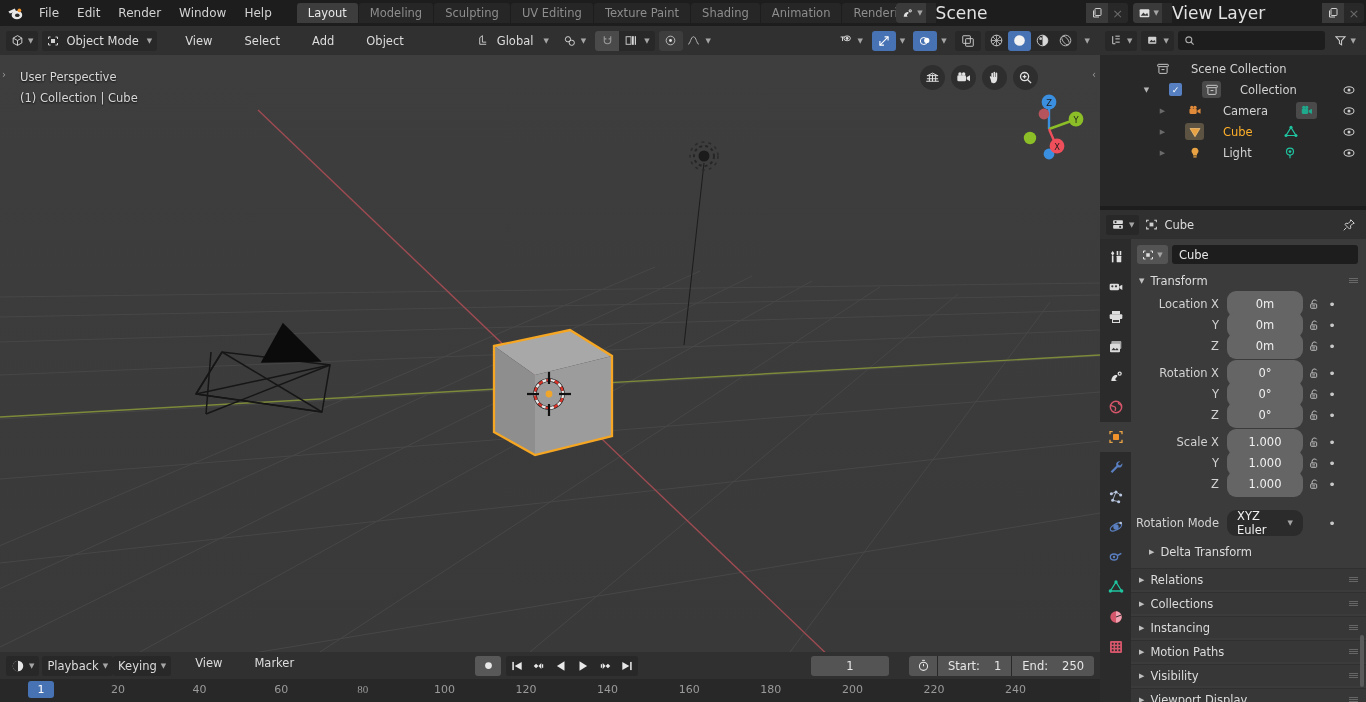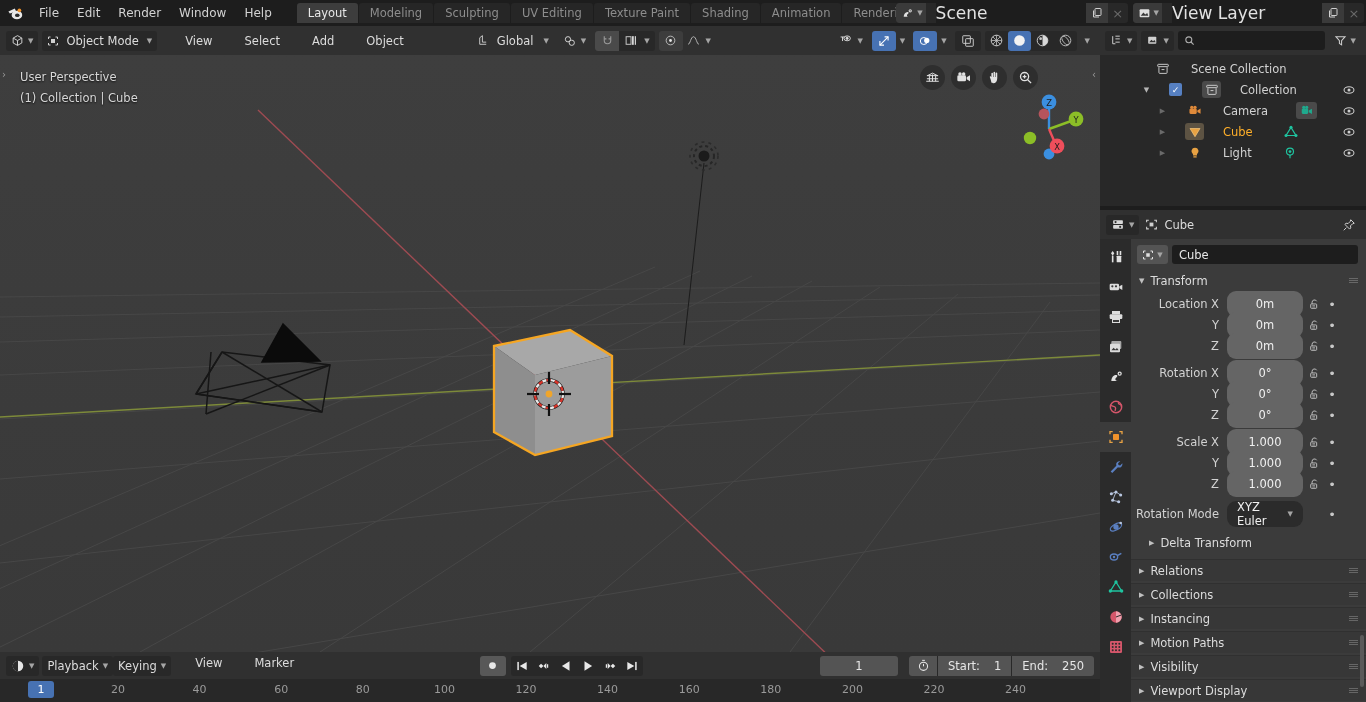--- a/index.html
+++ b/index.html
@@ -605,21 +605,21 @@
         <div class="pb-btn">
           <svg width="14" height="14" viewBox="0 0 24 24">
             <rect x="17.4" y="5" width="2.6" height="14" fill="#e8e8e8"></rect>
             <path d="M4 5l12 7L4 19z" fill="#e8e8e8"></path>
           </svg>
         </div>
       </div>
     <div style="flex:1"></div>
 
     <div class="num-field" style="width:78px">1</div>
-    <div class="se-grp" style="margin-left:8px">
+    <div class="se-grp" style="margin-left:17px">
       <div style="width:28px;height:20px;display:flex;align-items:center;justify-content:center;background:#545454;border-radius:3px 0 0 3px;">
         <svg width="13" height="13" viewBox="0 0 24 24" fill="none" stroke="#e8e8e8" stroke-width="1.9">
           <circle cx="12" cy="13.5" r="7.5"></circle>
             <path d="M12 13.5V9"></path>
             <path d="M9.5 2.5h5"></path>
         </svg>
       </div>
       <div class="se-item" style="margin-left:1px">
         <span>Start:</span>
         <span>1</span>
@@ -630,21 +630,21 @@
       </div>
     </div>
   </div>
 
   <div class="tl-body">
     <div class="frame-badge">1</div>
     <div id="tl-ticks">
         <div class="tl-tick" style="left: 118px;">20</div>
         <div class="tl-tick" style="left: 199.6px;">40</div>
         <div class="tl-tick" style="left: 281.2px;">60</div>
-        <div class="tl-tick" style="left: 362.8px;">80</div>
+        <div class="tl-tick" style="left: 362.8px; font-family: Liberation Serif, serif;">80</div>
         <div class="tl-tick" style="left: 444.4px;">100</div>
         <div class="tl-tick" style="left: 526px;">120</div>
         <div class="tl-tick" style="left: 607.6px;">140</div>
         <div class="tl-tick" style="left: 689.2px;">160</div>
         <div class="tl-tick" style="left: 770.8px;">180</div>
         <div class="tl-tick" style="left: 852.4px;">200</div>
         <div class="tl-tick" style="left: 934px;">220</div>
         <div class="tl-tick" style="left: 1015.6px;">240</div>
       </div>
   </div>
@@ -1050,21 +1050,21 @@
               <svg width="13" height="13" viewBox="0 0 24 24">
                 <path d="M7.5 11V8a4.5 4.5 0 018.5-2" fill="none" stroke="#c0c0c0" stroke-width="1.8"></path>
                 <rect x="5" y="11" width="11" height="8" rx="1.4" fill="none" stroke="#c0c0c0" stroke-width="1.8"></rect>
                 <path d="M8 14h5M8 16.5h5" stroke="#c0c0c0" stroke-width="1.2"></path>
               </svg>
             </div>
             <div class="dot">•</div>
           </div>
         </div>
 
-      <div class="frow" style="margin-top:10px">
+      <div class="frow" style="margin-top:19px">
         <div class="flabel">Rotation Mode</div>
         <div class="fval dropdown">
           <span>XYZ Euler</span>
           <span class="chev">▼</span>
         </div>
         <div class="lock"></div>
         <div class="dot">•</div>
       </div>
 
       <div class="panel-head" style="margin-top:8px;padding-left:18px">

